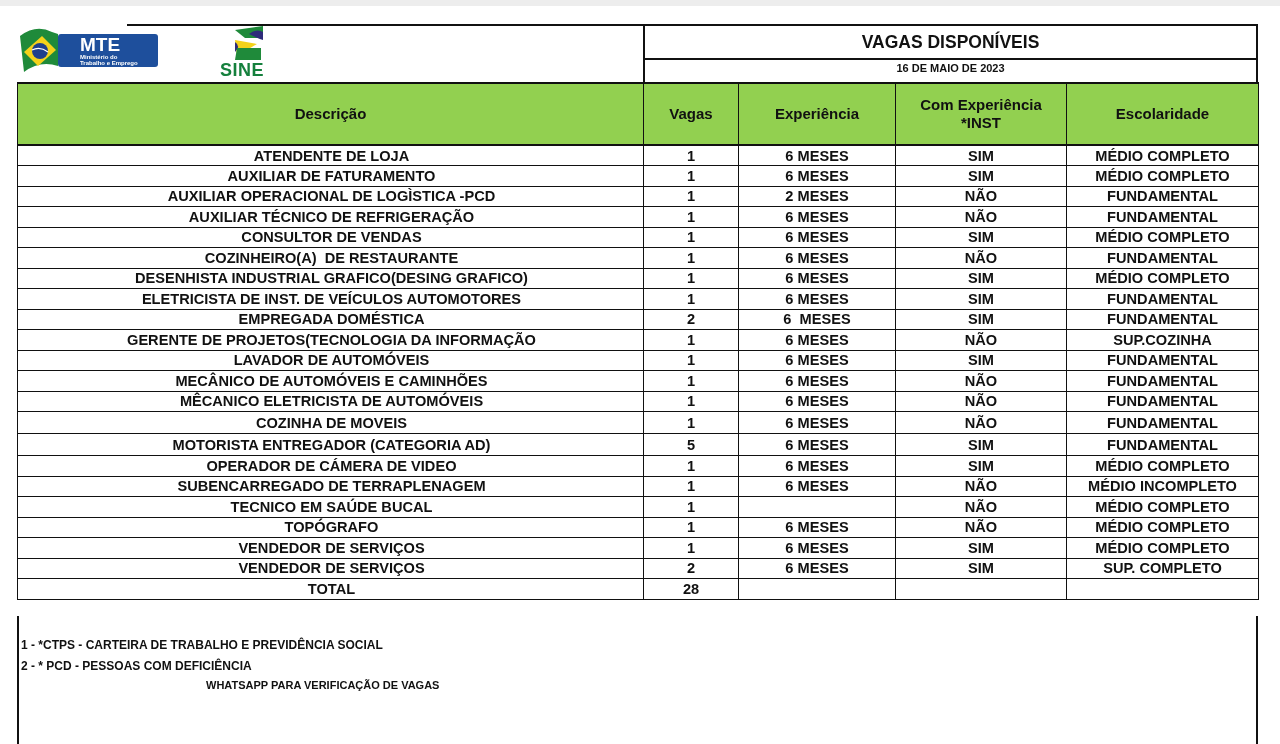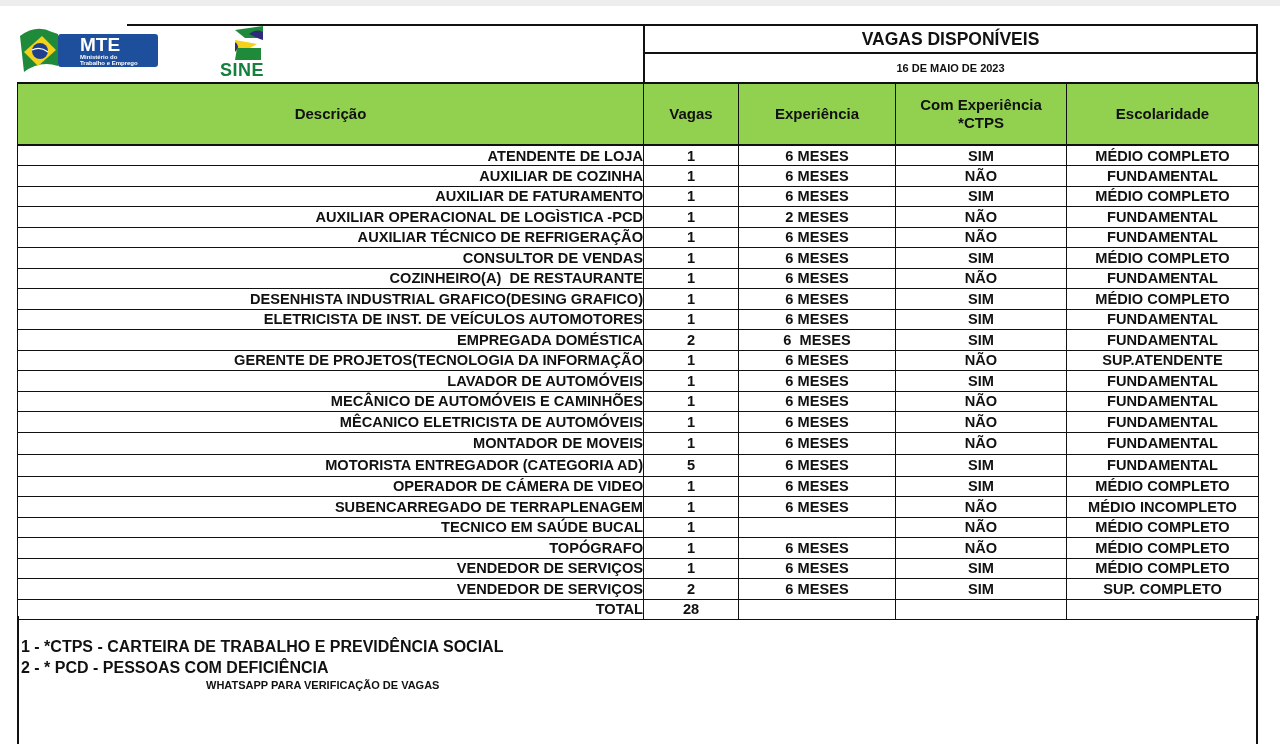--- a/index.html
+++ b/index.html
@@ -15,36 +15,36 @@
   .mte-box { position: absolute; left: 40px; top: 8px; width: 100px; height: 33px; background: #1e4f9c; border-radius: 3px; }
   .mte-title { position: absolute; left: 62px; top: 8px; color: #fff; font-weight: bold; font-size: 19px; letter-spacing: 0px; }
   .mte-sub { position: absolute; left: 62px; top: 28px; color: #fff; font-weight: bold; font-size: 6px; line-height: 6px; }
   .sine { position: absolute; left: 200px; top: 2px; width: 60px; height: 56px; }
   .sine-mark { position: absolute; left: 10px; top: 0; width: 40px; height: 34px; }
   .sine-text { position: absolute; left: 3px; top: 34px; font-weight: bold; font-size: 18px; color: #15803d; letter-spacing: 0.5px; }
 
   
   .hdr-line-top { position: absolute; left: 127px; top: 24px; width: 1131px; height: 2px; background: #111; }
   .title-box { position: absolute; left: 643px; top: 24px; width: 615px; height: 58px; border-left: 2px solid #111; border-right: 2px solid #111; }
-  .title-row { position: absolute; left: 0; top: 2px; width: 100%; height: 28px; display: flex; align-items: center; justify-content: center; font-weight: bold; font-size: 17.5px; border-bottom: 2px solid #111; }
+  .title-row { position: absolute; left: 0; top: 2px; width: 100%; height: 34px; display: flex; align-items: center; justify-content: center; font-weight: bold; font-size: 17.5px; border-bottom: 2px solid #111; }
   .date-row { position: absolute; left: 0; top: 30px; width: 100%; height: 28px; display: flex; align-items: center; justify-content: center; font-weight: bold; font-size: 11px; }
 
   
   table { position: absolute; left: 17px; top: 82px; width: 1241px; border-collapse: collapse; table-layout: fixed; }
   th, td { border: 1.5px solid #111; font-weight: bold; white-space: nowrap; overflow: hidden; }
   thead th { background: #92d050; height: 62px; font-size: 15px; text-align: center; vertical-align: middle; line-height: 18px; border-top: 2px solid #111; border-bottom: 2px solid #111; }
   tbody td { font-size: 14.6px; height: 20.5px; line-height: 18px; padding: 0; }
-  tbody td.desc { text-align: right; padding-left: 2px; }
+  tbody td.desc { text-align: center; padding-left: 2px; }
   tbody td.c { text-align: center; }
   tr.tall td { height: 22px; }
   .col-desc { width: 626px; } .col-vagas { width: 95px; } .col-exp { width: 157px; } .col-ctps { width: 171px; } .col-esc { width: 192px; }
 
   
   .notes { position: absolute; left: 17px; top: 616px; width: 1241px; height: 140px; border-left: 2px solid #111; border-right: 2px solid #111; }
-  .note { position: absolute; left: 2px; font-weight: bold; font-size: 16px; }
+  .note { position: absolute; left: 2px; font-weight: bold; font-size: 12px; }
   .note1 { top: 22px; } .note2 { top: 43px; }
   .wa { position: absolute; left: 143px; top: 63px; font-weight: bold; font-size: 11px; margin-left: 44px; }
   .phone { position: absolute; left: 276px; font-weight: bold; font-size: 15px; margin-top: 44px; }
   .ph1 { top: 84px; } .ph2 { top: 104px; }
 </style>
 </head>
 <body>
 
 <div class="topbar"></div>
 
@@ -91,41 +91,34 @@
         <col class="col-ctps">
         <col class="col-esc">
     </colgroup>
     <thead>
       <tr>
         <th>Descrição</th>
         <th>Vagas</th>
         <th>Experiência</th>
         <th>
           <div>Com Experiência</div>
-          <div>*CTPS</div>
+          <div>*INST</div>
         </th>
         <th>Escolaridade</th>
       </tr>
     </thead>
     <tbody>
       <tr>
           <td class="desc">ATENDENTE DE LOJA</td>
           <td class="c">1</td>
           <td class="c">6 MESES</td>
           <td class="c">SIM</td>
           <td class="c">MÉDIO COMPLETO</td>
         </tr>
       <tr>
-          <td class="desc">AUXILIAR DE COZINHA</td>
-          <td class="c">1</td>
-          <td class="c">6 MESES</td>
-          <td class="c">NÃO</td>
-          <td class="c">FUNDAMENTAL</td>
-        </tr>
-      <tr>
           <td class="desc">AUXILIAR DE FATURAMENTO</td>
           <td class="c">1</td>
           <td class="c">6 MESES</td>
           <td class="c">SIM</td>
           <td class="c">MÉDIO COMPLETO</td>
         </tr>
       <tr>
           <td class="desc">AUXILIAR OPERACIONAL DE LOGÌSTICA -PCD</td>
           <td class="c">1</td>
           <td class="c">2 MESES</td>
@@ -172,21 +165,21 @@
           <td class="c">2</td>
           <td class="c" style="white-space:pre">6  MESES</td>
           <td class="c">SIM</td>
           <td class="c">FUNDAMENTAL</td>
         </tr>
       <tr>
           <td class="desc">GERENTE DE PROJETOS(TECNOLOGIA DA INFORMAÇÃO</td>
           <td class="c">1</td>
           <td class="c">6 MESES</td>
           <td class="c">NÃO</td>
-          <td class="c">SUP.ATENDENTE</td>
+          <td class="c">SUP.COZINHA</td>
         </tr>
       <tr>
           <td class="desc">LAVADOR DE AUTOMÓVEIS</td>
           <td class="c">1</td>
           <td class="c">6 MESES</td>
           <td class="c">SIM</td>
           <td class="c">FUNDAMENTAL</td>
         </tr>
       <tr>
           <td class="desc">MECÂNICO DE AUTOMÓVEIS E CAMINHÕES</td>
@@ -196,21 +189,21 @@
           <td class="c">FUNDAMENTAL</td>
         </tr>
       <tr>
           <td class="desc">MÊCANICO ELETRICISTA DE AUTOMÓVEIS</td>
           <td class="c">1</td>
           <td class="c">6 MESES</td>
           <td class="c">NÃO</td>
           <td class="c">FUNDAMENTAL</td>
         </tr>
       <tr class="tall">
-          <td class="desc">MONTADOR DE MOVEIS</td>
+          <td class="desc">COZINHA DE MOVEIS</td>
           <td class="c">1</td>
           <td class="c">6 MESES</td>
           <td class="c">NÃO</td>
           <td class="c">FUNDAMENTAL</td>
         </tr>
       <tr class="tall">
           <td class="desc">MOTORISTA ENTREGADOR (CATEGORIA AD)</td>
           <td class="c">5</td>
           <td class="c">6 MESES</td>
           <td class="c">SIM</td>

